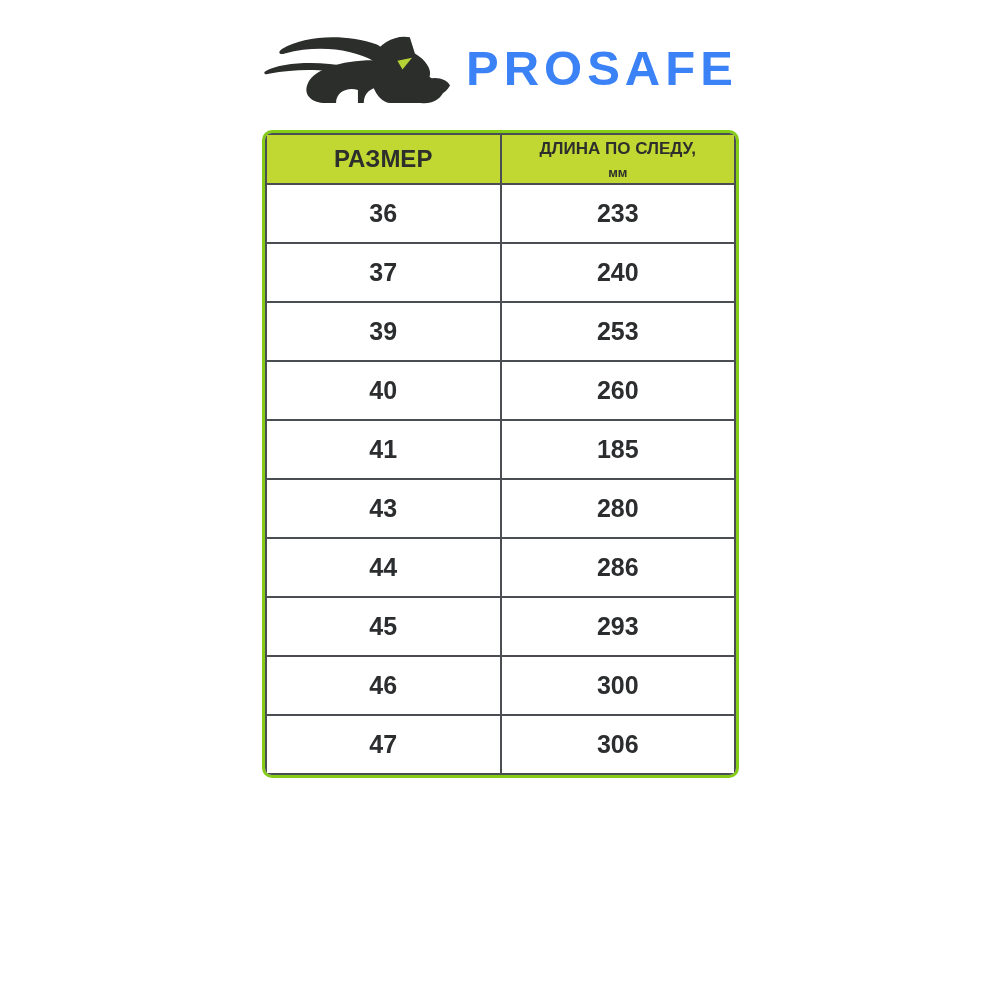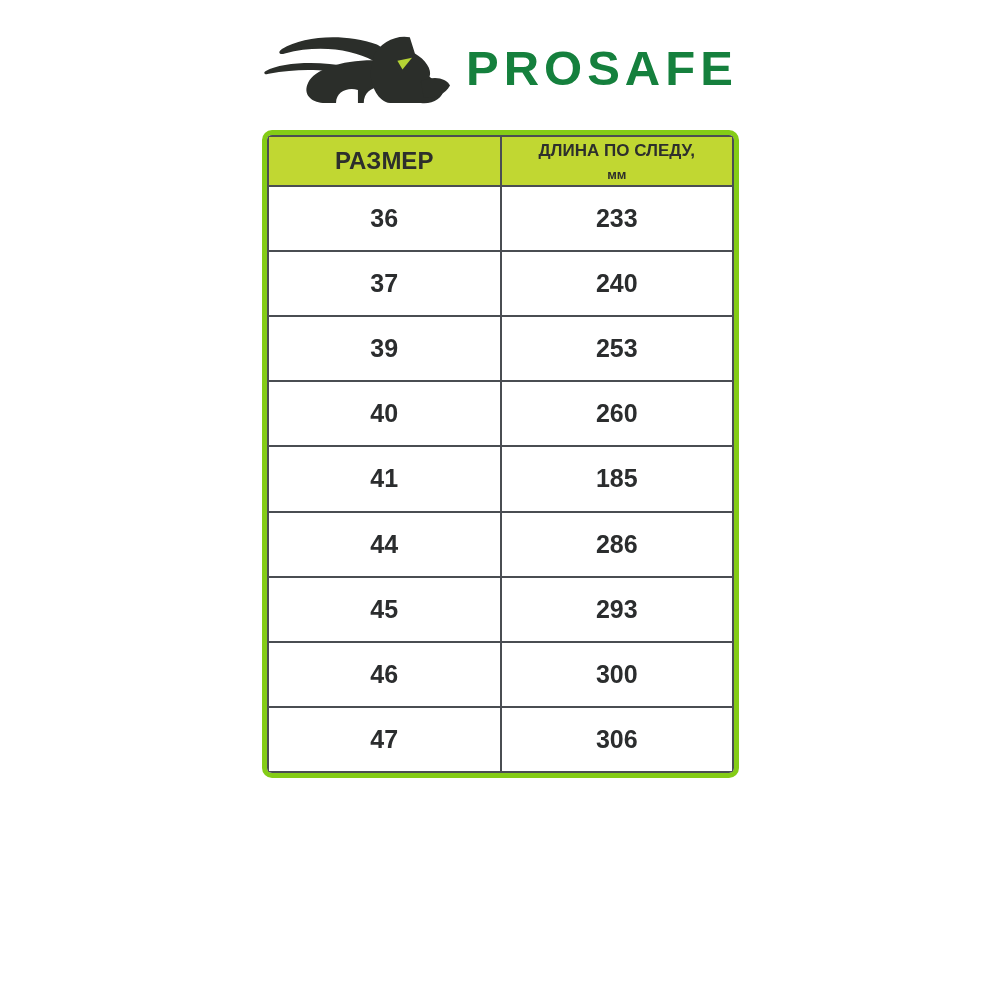--- a/index.html
+++ b/index.html
@@ -2,24 +2,24 @@
 <html><head>
 <meta charset="utf-8">
 <style>
   html,body{margin:0;padding:0;background:#ffffff;}
   body{width:1000px;height:1000px;font-family:"Liberation Sans",sans-serif;}
   .canvas{position:relative;width:1000px;height:1000px;background:#fff;overflow:hidden;}
 
   
   .brand{position:absolute;left:260px;top:28px;width:480px;height:80px;display:flex;align-items:center;}
   .logo{width:190px;height:74px;flex:0 0 auto;}
-  .wordmark{margin-left:16px;font-size:49px;font-weight:bold;letter-spacing:5px;color:#15803d;line-height:1;}
+  .wordmark{margin-left:16px;font-size:49px;font-weight:bold;letter-spacing:5px;color:#3b82f6;line-height:1;}
 
   
-  .tbl-wrap{position:absolute;border:5px solid #84cc16;border-radius:10px;overflow:hidden;background:#fff;box-sizing:border-box;}
+  .tbl-wrap{position:absolute;border:3px solid #84cc16;border-radius:10px;overflow:hidden;background:#fff;box-sizing:border-box;}
   #size-wrap{left:262px;top:130px;width:477px;height:648px;}
   #width-wrap{left:262px;top:810px;width:477px;height:152px;}
 
   table{width:100%;height:100%;border-collapse:collapse;table-layout:fixed;}
   th,td{border:2px solid #4a4d52;text-align:center;vertical-align:middle;
         color:#2b2d2e;font-weight:bold;padding:0;}
 
   
   .size-table thead th{background:#c1d732;height:48px;font-size:23px;color:#2d2f2c;}
   .size-table thead th .hdr-sub{display:block;font-size:13px;line-height:0.9;margin-top:9px;}
@@ -83,20 +83,24 @@
         </tr>
         <tr>
           <td>40</td>
           <td>260</td>
         </tr>
         <tr>
           <td>41</td>
           <td>185</td>
         </tr>
         <tr>
+          <td>43</td>
+          <td>280</td>
+        </tr>
+        <tr>
           <td>44</td>
           <td>286</td>
         </tr>
         <tr>
           <td>45</td>
           <td>293</td>
         </tr>
         <tr>
           <td>46</td>
           <td>300</td>

